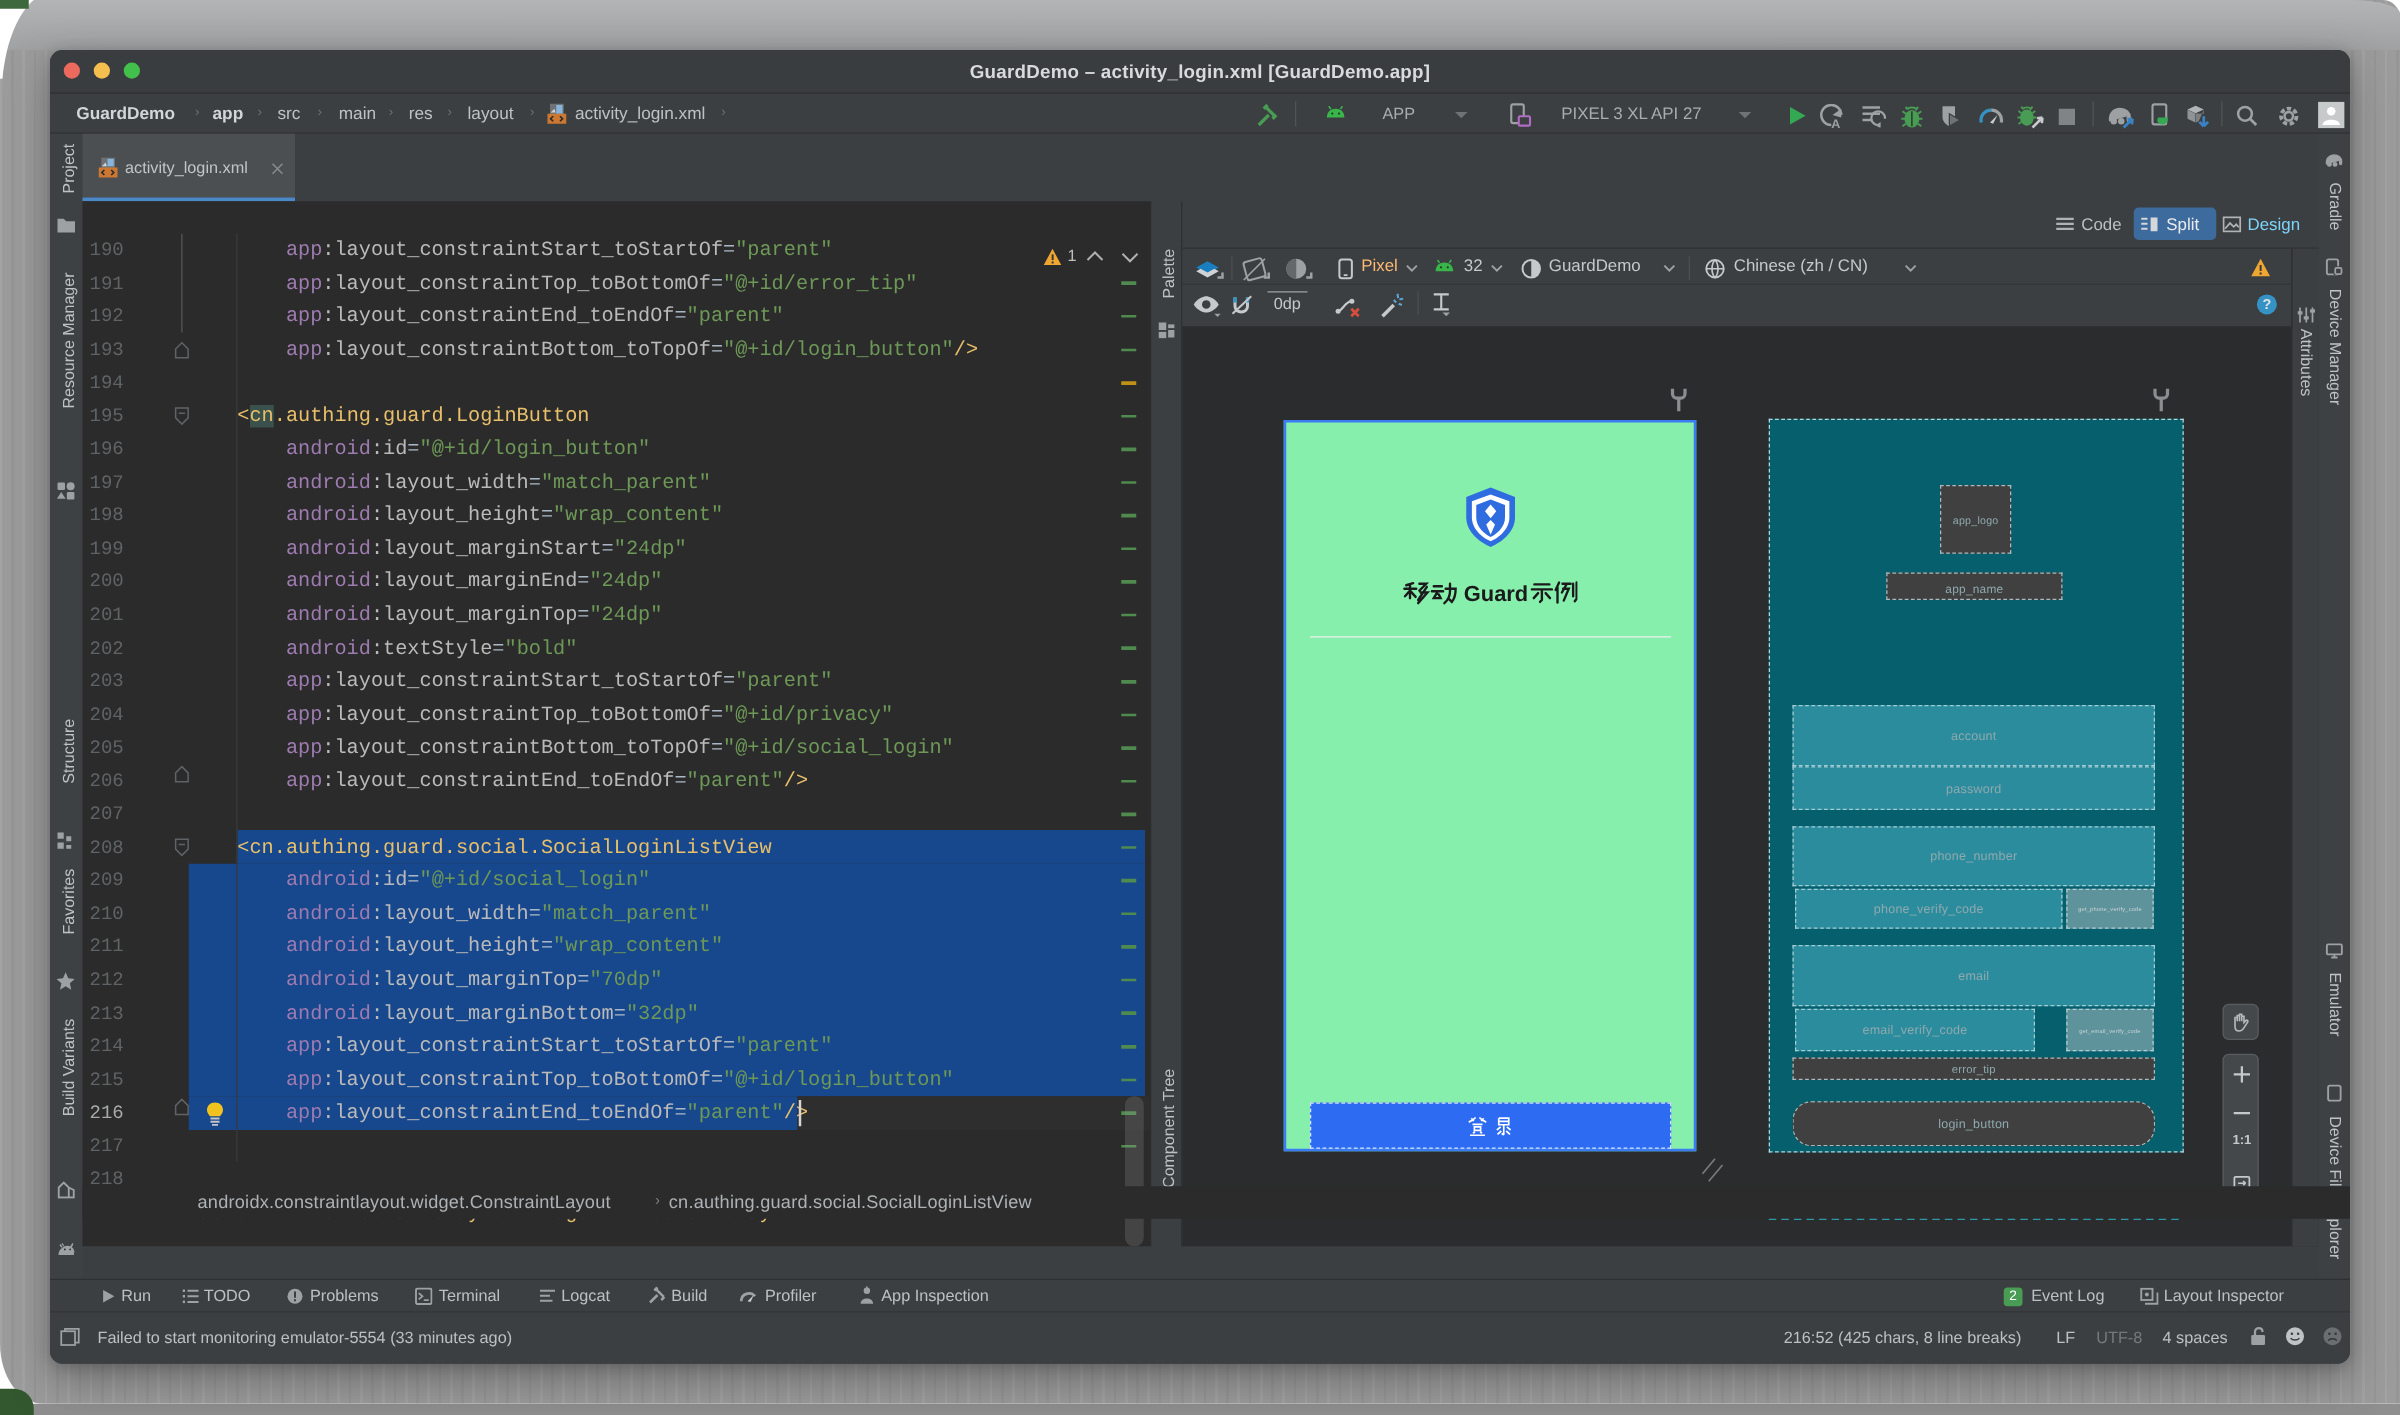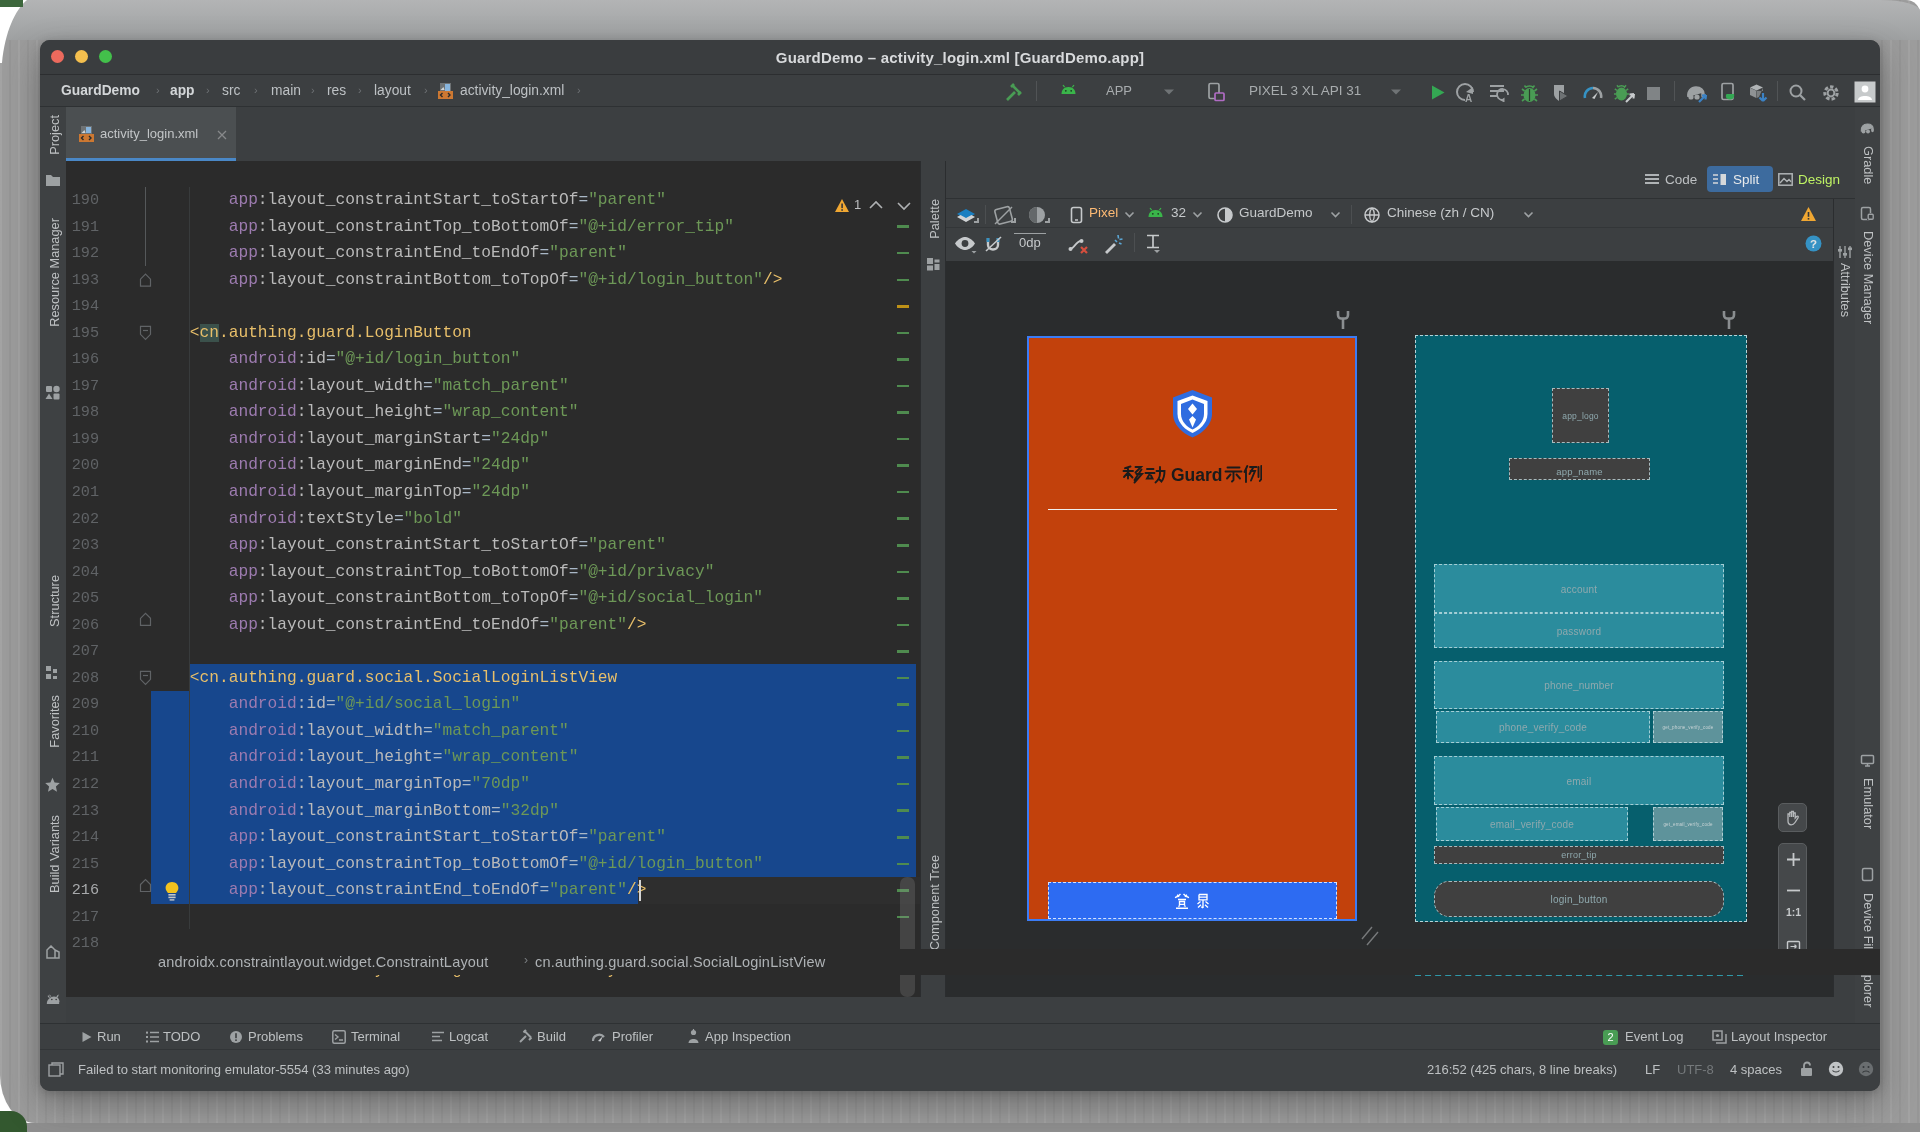--- a/index.html
+++ b/index.html
@@ -40,21 +40,21 @@
   
   .selrect { position:absolute; background:#17478d; }
   
   #pstripe { left:880px; top:121px; width:26px; height:836px; background:#3c3f41; border-left:1px solid #2b2d2f; border-right:1px solid #2b2d2f; }
   
   #dhead { left:906px; top:121px; width:909px; height:38px; background:#3c3f41; border-bottom:1px solid #2e3133; }
   #dtool1 { left:906px; top:160px; width:909px; height:28px; background:#3c3f41; border-bottom:1px solid #333638; }
   #dtool2 { left:906px; top:188px; width:909px; height:33px; background:#3c3f41; }
   #canvas { left:906px; top:221px; width:909px; height:736px; background:#2a2c2d; }
   
-  #phone1 { left:81px; top:75px; width:330px; height:585px; background:#c2410c; border:2px solid #3b7cf5; }
+  #phone1 { left:81px; top:75px; width:330px; height:585px; background:#86efac; border:2px solid #3b7cf5; }
   #phone2 { left:469px; top:74px; width:332px; height:587px; background:#065f6d; outline:1px dashed rgba(215,233,236,0.85); outline-offset:-1px; }
   .bp { position:absolute; border:1px dashed rgba(205,228,232,0.75); color:#8fa9ae; text-align:center; font-size:9.5px; letter-spacing:0.2px; }
   .bpA { background:#404040; }
   .bpB { background:#2b8c9d; }
   .bpC { background:#5e939b; }
   
   #astripe { left:1793px; top:159px; width:22px; height:798px; background:#3c3f41; border-left:1px solid #2b2d2f; }
   #rstripe { left:1815px; top:67px; width:25px; height:916px; background:#3e4143; }
   
   #breadbar { left:26px; top:909px; width:1861px; height:26px; background:#2b2b2b; color:#aeb2b5; font-size:14.5px; letter-spacing:0.2px; }
@@ -116,21 +116,21 @@
       <path d="M4 1 L5.6 3.2 M15 1 L13.4 3.2" stroke="#3ab54a" stroke-width="1.2"></path>
     </svg>
     <span class="abs" style="left:1066px; top:8px; font-size:13px; color:#a8acae;">APP</span>
     <svg class="abs" style="left:1122px; top:13px;" width="14" height="8" viewBox="0 0 14 8">
         <path d="M2 1.5 L7 6.5 L12 1.5 Z" fill="#6f7375"></path>
       </svg>
     <svg class="abs" style="left:1166px; top:7px;" width="20" height="21" viewBox="0 0 20 21">
       <rect x="3" y="1.5" width="10" height="15" rx="1.5" fill="none" stroke="#9da1a3" stroke-width="1.7"></rect>
       <rect x="9" y="11" width="9" height="7.5" rx="1" fill="#3c3f41" stroke="#b06cc4" stroke-width="1.7"></rect>
     </svg>
-    <span class="abs" style="left:1209px; top:8px; font-size:13.5px; color:#a8acae;">PIXEL 3 XL API 31</span>
+    <span class="abs" style="left:1209px; top:8px; font-size:13.5px; color:#a8acae;">PIXEL 3 XL API 27</span>
     <svg class="abs" style="left:1349px; top:13px;" width="14" height="8" viewBox="0 0 14 8">
         <path d="M2 1.5 L7 6.5 L12 1.5 Z" fill="#6f7375"></path>
       </svg>
     <svg class="abs" style="left:1390px; top:9px;" width="16" height="17" viewBox="0 0 16 17">
         <path d="M2 1.5 L14.5 8.5 L2 15.5 Z" fill="#34a853"></path>
       </svg>
     <svg class="abs" style="left:1415px; top:8px;" width="24" height="20" viewBox="0 0 24 20">
       <path d="M18 9 A8 8 0 1 0 10 17" fill="none" stroke="#9da1a3" stroke-width="2"></path>
       <path d="M18 4 L18 11 L11 9 Z" fill="#9da1a3"></path>
       <text x="10" y="19" font-size="10" font-weight="bold" fill="#9da1a3" font-family="Liberation Sans">A</text>
@@ -404,21 +404,21 @@
       <g stroke="#d5d8da" stroke-width="1.6">
           <path d="M1 2 L6 2 M1 6 L6 6 M1 10 L6 10"></path>
         </g>
       <rect x="8.5" y="1" width="5.5" height="11" fill="#d5d8da"></rect>
     </svg>
     <span class="abs" style="left:787px; top:11px; font-size:13.5px; color:#e8eaeb;">Split</span>
     <svg class="abs" style="left:832px; top:12px;" width="15" height="13" viewBox="0 0 15 13">
       <rect x="0.8" y="0.8" width="13.4" height="11.4" fill="none" stroke="#afb3b5" stroke-width="1.5"></rect>
       <path d="M2 10 L6 5.5 L9 8.5 L11 6.5 L13 8.8" fill="none" stroke="#afb3b5" stroke-width="1.4"></path>
     </svg>
-    <span class="abs" style="left:852px; top:11px; font-size:13.5px; color:#bef264;">Design</span>
+    <span class="abs" style="left:852px; top:11px; font-size:13.5px; color:#7dd3fc;">Design</span>
   </div>
   <div class="abs" id="dtool1">
     <svg class="abs" style="left:9px; top:4px;" width="26" height="22" viewBox="0 0 26 22">
       <path d="M2 10 L11 5 L20 10 L11 15 Z" fill="#1a7fc1"></path>
       <path d="M2 13 L11 18 L20 13 L16.5 11 L11 14 L5.5 11 Z" fill="#d0d3d5"></path>
       <path d="M19 17 L22 17 L22 14 L24 14 L24 19 L19 19 Z" fill="#9da1a3"></path>
     </svg>
     <div class="abs" style="left:39px; top:5px; width:1px; height:19px; background:#4c4f51;"></div>
     <svg class="abs" style="left:46px; top:4px;" width="26" height="22" viewBox="0 0 26 22">
       <rect x="4" y="4" width="15" height="15" rx="2" fill="none" stroke="#9da1a3" stroke-width="1.6" transform="rotate(-15 11 11)"></rect>

